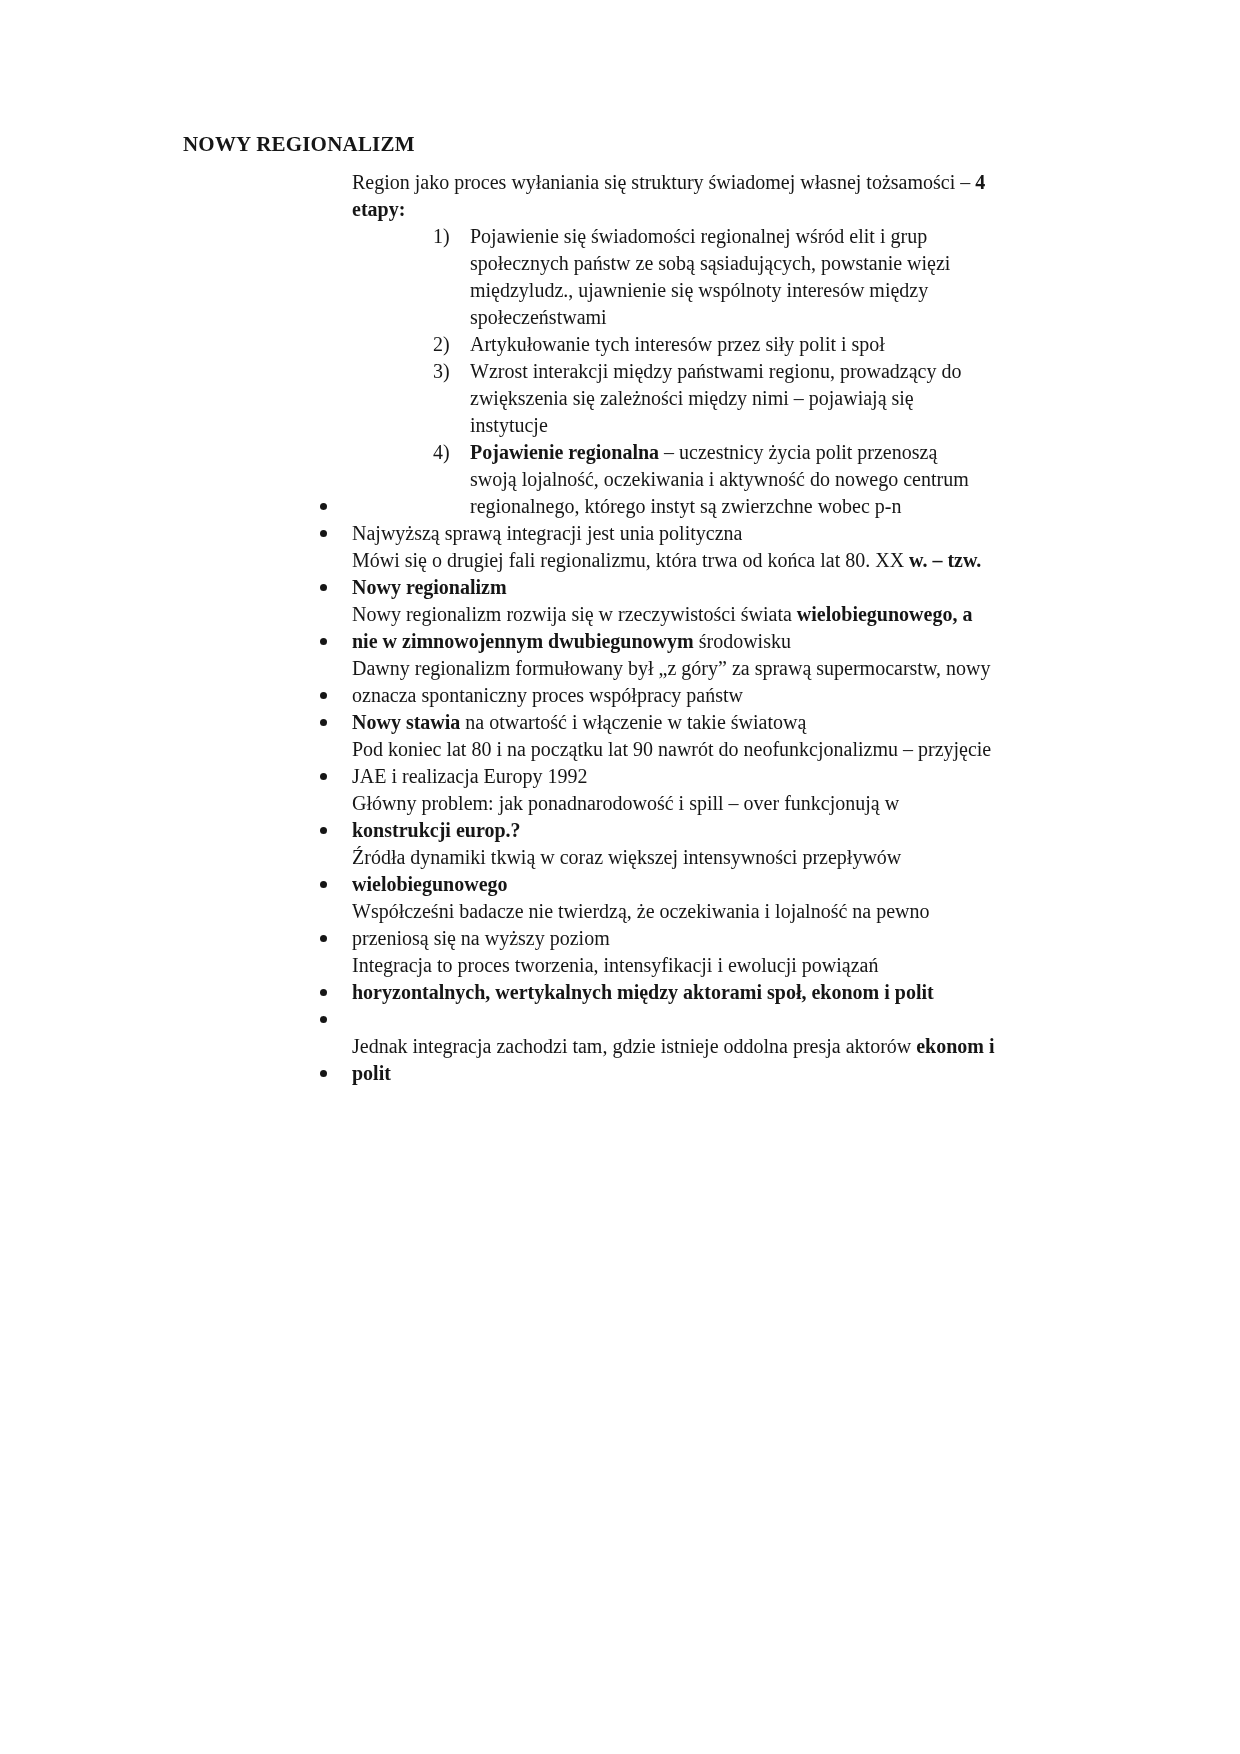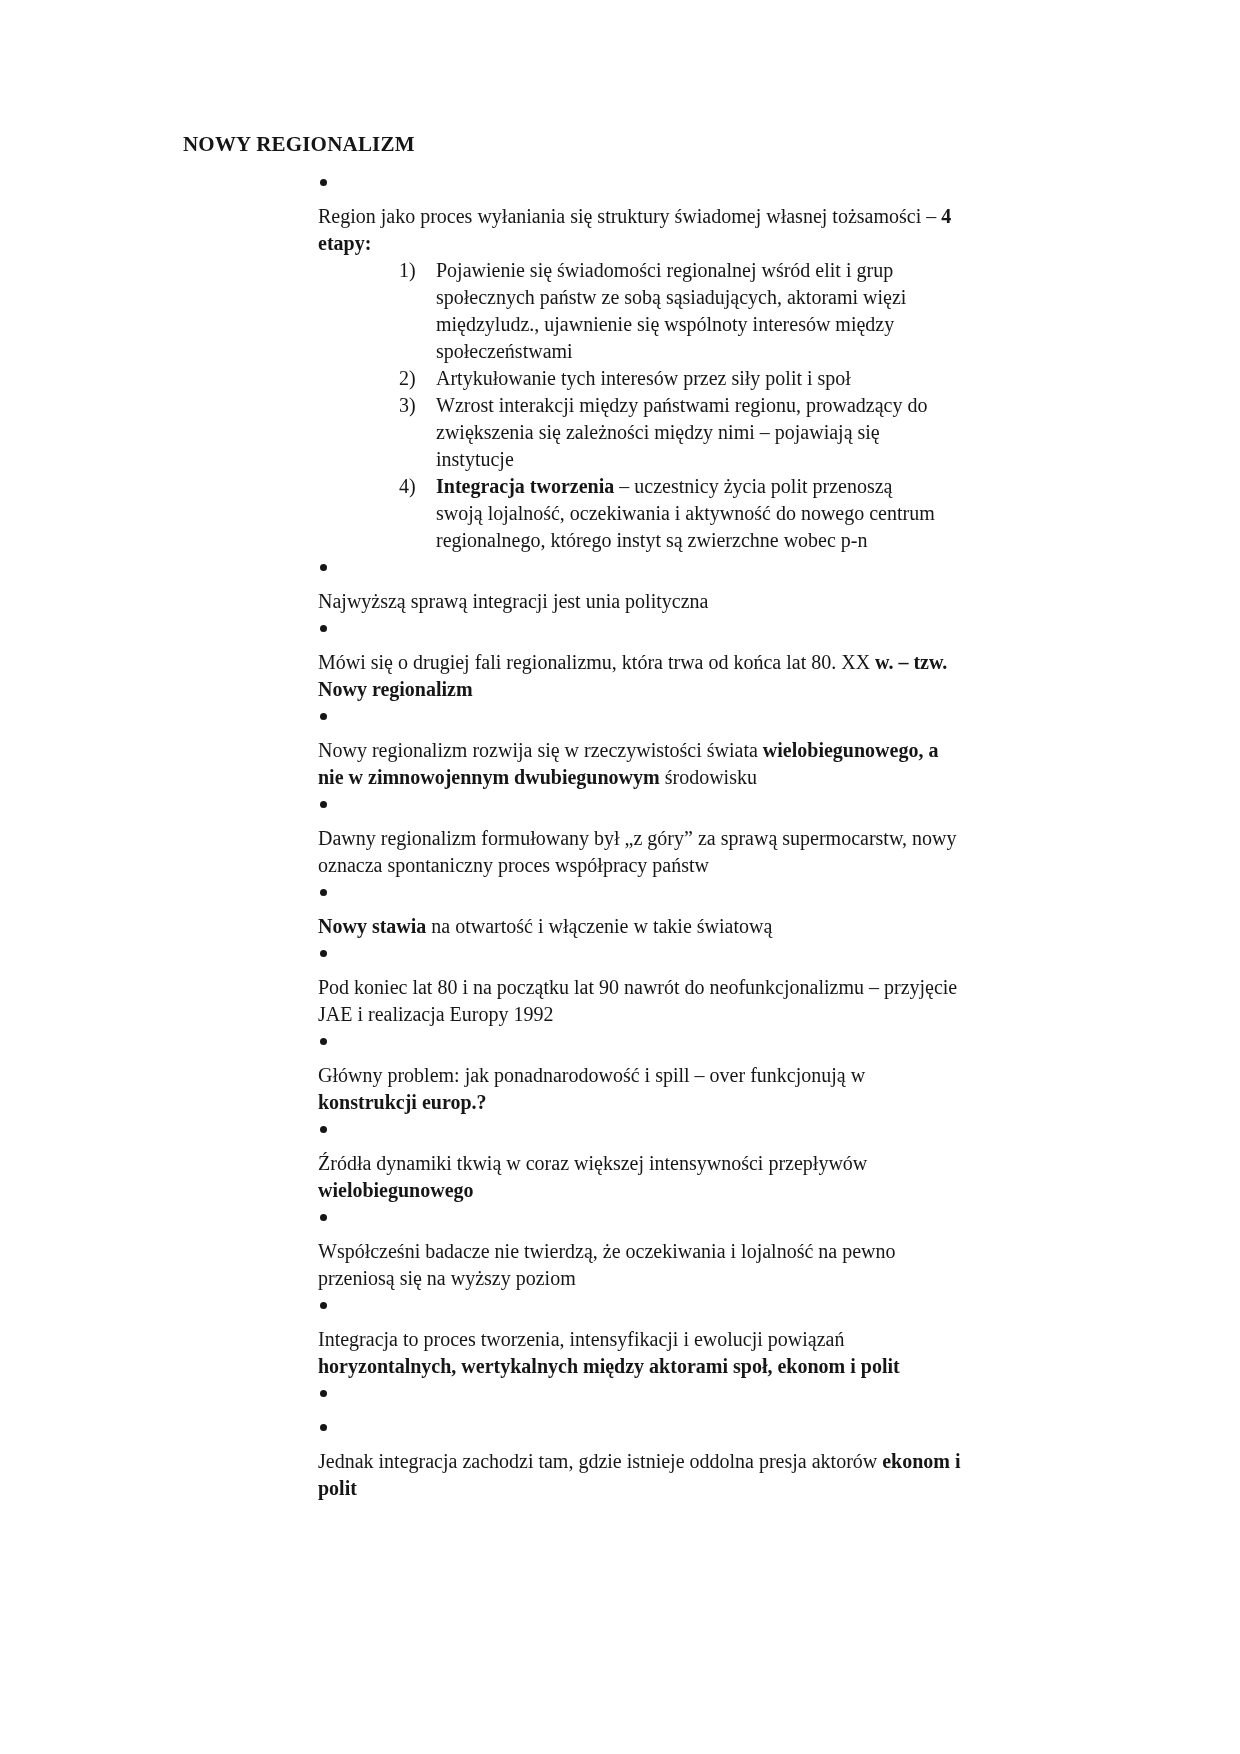--- a/index.html
+++ b/index.html
@@ -28,22 +28,21 @@
     letter-spacing: 0.2px;
     margin: 0 0 11px 0;
   }
   .bullet-list {
     margin-left: 135px;
     font-size: 20px;
     line-height: 27px;
   }
   .li {
     display: flex;
-    align-items: flex-start;
-    flex-direction: column;
+    align-items: flex-end;
   }
   .marker {
     flex: 0 0 34px;
     position: relative;
     height: 27px;
   }
   .dot {
     position: absolute;
     left: 2px;
     top: 10px;
@@ -78,33 +77,33 @@
 <div class="page">
   <h1 class="title">NOWY REGIONALIZM</h1>
   <div class="bullet-list">
       <div class="li">
         <span class="marker">
           <span class="dot"></span>
         </span>
         <div class="li-text"><span>Region jako proces wyłaniania się struktury świadomej własnej tożsamości – </span><span class="b">4 etapy:</span><div class="sublist">
             <div class="sub-li">
               <span class="sub-marker">1)</span>
-              <div class="sub-text"><span>Pojawienie się świadomości regionalnej wśród elit i grup społecznych państw ze sobą sąsiadujących, aktorami więzi międzyludz., ujawnienie się wspólnoty interesów między społeczeństwami</span></div>
+              <div class="sub-text"><span>Pojawienie się świadomości regionalnej wśród elit i grup społecznych państw ze sobą sąsiadujących, powstanie więzi międzyludz., ujawnienie się wspólnoty interesów między społeczeństwami</span></div>
             </div>
             <div class="sub-li">
               <span class="sub-marker">2)</span>
               <div class="sub-text"><span>Artykułowanie tych interesów przez siły polit i społ</span></div>
             </div>
             <div class="sub-li">
               <span class="sub-marker">3)</span>
               <div class="sub-text"><span>Wzrost interakcji między państwami regionu, prowadzący do zwiększenia się zależności między nimi – pojawiają się instytucje</span></div>
             </div>
             <div class="sub-li">
               <span class="sub-marker">4)</span>
-              <div class="sub-text"><span class="b">Integracja tworzenia</span><span> – uczestnicy życia polit przenoszą swoją lojalność, oczekiwania i aktywność do nowego centrum regionalnego, którego instyt są zwierzchne wobec p-n</span></div>
+              <div class="sub-text"><span class="b">Pojawienie regionalna</span><span> – uczestnicy życia polit przenoszą swoją lojalność, oczekiwania i aktywność do nowego centrum regionalnego, którego instyt są zwierzchne wobec p-n</span></div>
             </div>
           </div></div>
       </div>
       <div class="li">
         <span class="marker">
           <span class="dot"></span>
         </span>
         <div class="li-text"><span>Najwyższą sprawą integracji jest unia polityczna</span></div>
       </div>
       <div class="li">

